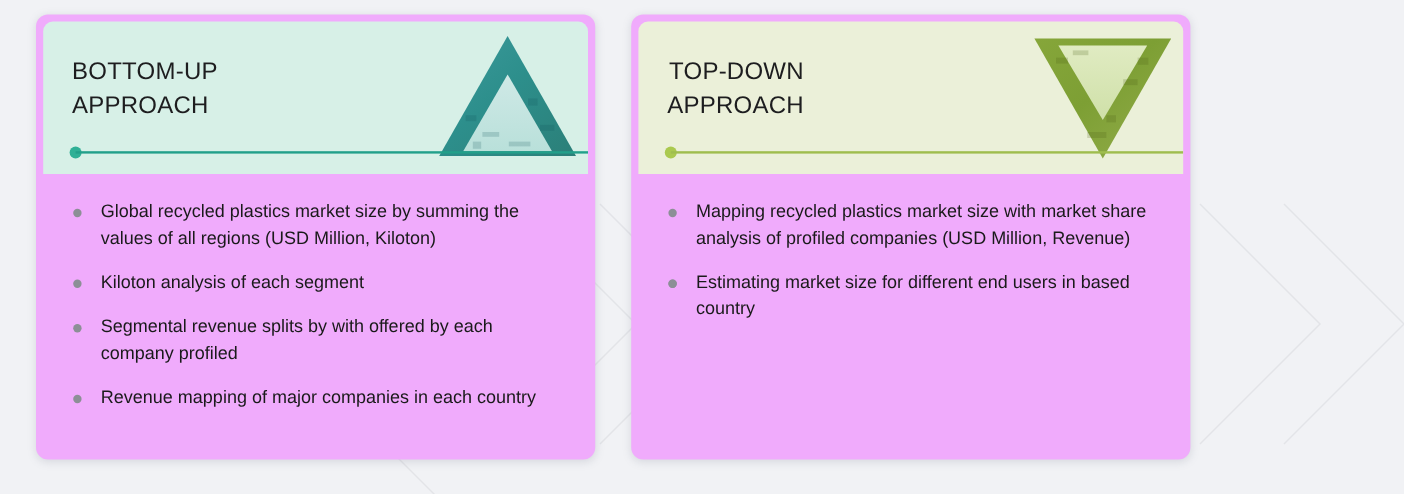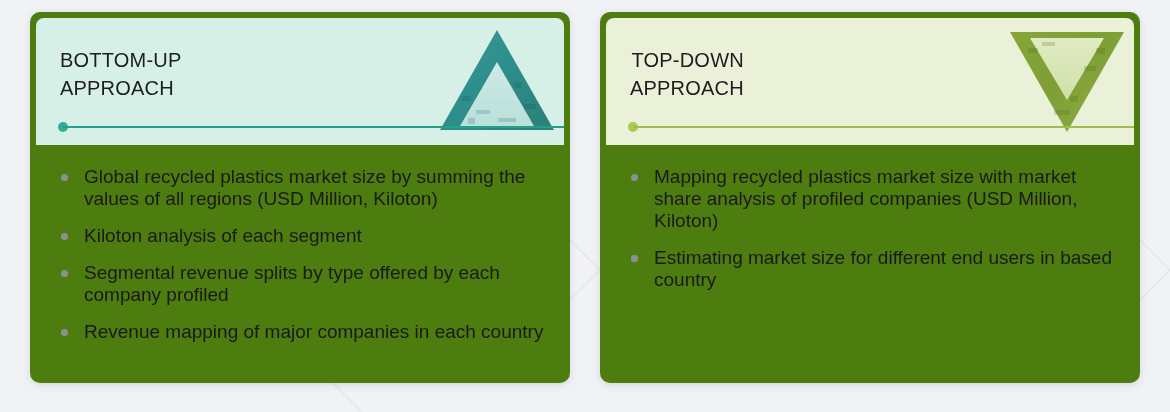--- a/index.html
+++ b/index.html
@@ -28,23 +28,23 @@
     z-index: 1;
     display: flex;
     gap: 30px;
     padding: 12px 30px 0 30px;
     box-sizing: border-box;
     height: 412px;
   }
 
   .card {
     position: relative;
-    width: 540px;
+    width: 466px;
     height: 371px;
-    background: #4d7c0f;
+    background: #f0abfc;
     border-radius: 10px;
     box-shadow: 0 2px 7px rgba(120,125,140,0.22);
     overflow: hidden;
     box-sizing: border-box;
   }
 
   .card-inner {
     position: absolute;
     left: 6px;
     right: 6px;
@@ -117,21 +117,21 @@
     right: 16px;
     top: 148px;
     margin: 0;
     padding: 0;
     list-style: none;
   }
   .bullet {
     position: relative;
     padding-left: 32px;
     margin-bottom: 15px;
-    font-size: 19px;
+    font-size: 15px;
     line-height: 22px;
     color: #1a1a1a;
   }
   .bullet:last-child { margin-bottom: 0; }
   .bullet .marker {
     position: absolute;
     left: 9px;
     top: 8px;
     width: 7px;
     height: 7px;
@@ -194,21 +194,21 @@
         <li class="bullet">
           <span class="marker"></span>
           <span>Global recycled plastics market size by summing the values of all regions (USD Million, Kiloton)</span>
         </li>
         <li class="bullet">
           <span class="marker"></span>
           <span>Kiloton analysis of each segment</span>
         </li>
         <li class="bullet">
           <span class="marker"></span>
-          <span>Segmental revenue splits by type offered by each company profiled</span>
+          <span>Segmental revenue splits by with offered by each company profiled</span>
         </li>
         <li class="bullet">
           <span class="marker"></span>
           <span>Revenue mapping of major companies in each country</span>
         </li>
       </ul>
     </div>
   </div>
 
   <div class="card">
@@ -243,21 +243,21 @@
 
         <div class="rule olive">
           <span class="dot"></span>
           <span class="line"></span>
         </div>
       </div>
 
       <ul class="bullets">
         <li class="bullet">
           <span class="marker"></span>
-          <span>Mapping recycled plastics market size with market share analysis of profiled companies (USD Million, Kiloton)</span>
+          <span>Mapping recycled plastics market size with market share analysis of profiled companies (USD Million, Revenue)</span>
         </li>
         <li class="bullet">
           <span class="marker"></span>
         </li>
         <li class="bullet">
           <span class="marker"></span>
           <span>Estimating market size for different end users in based country</span>
         </li>
       </ul>
     </div>

